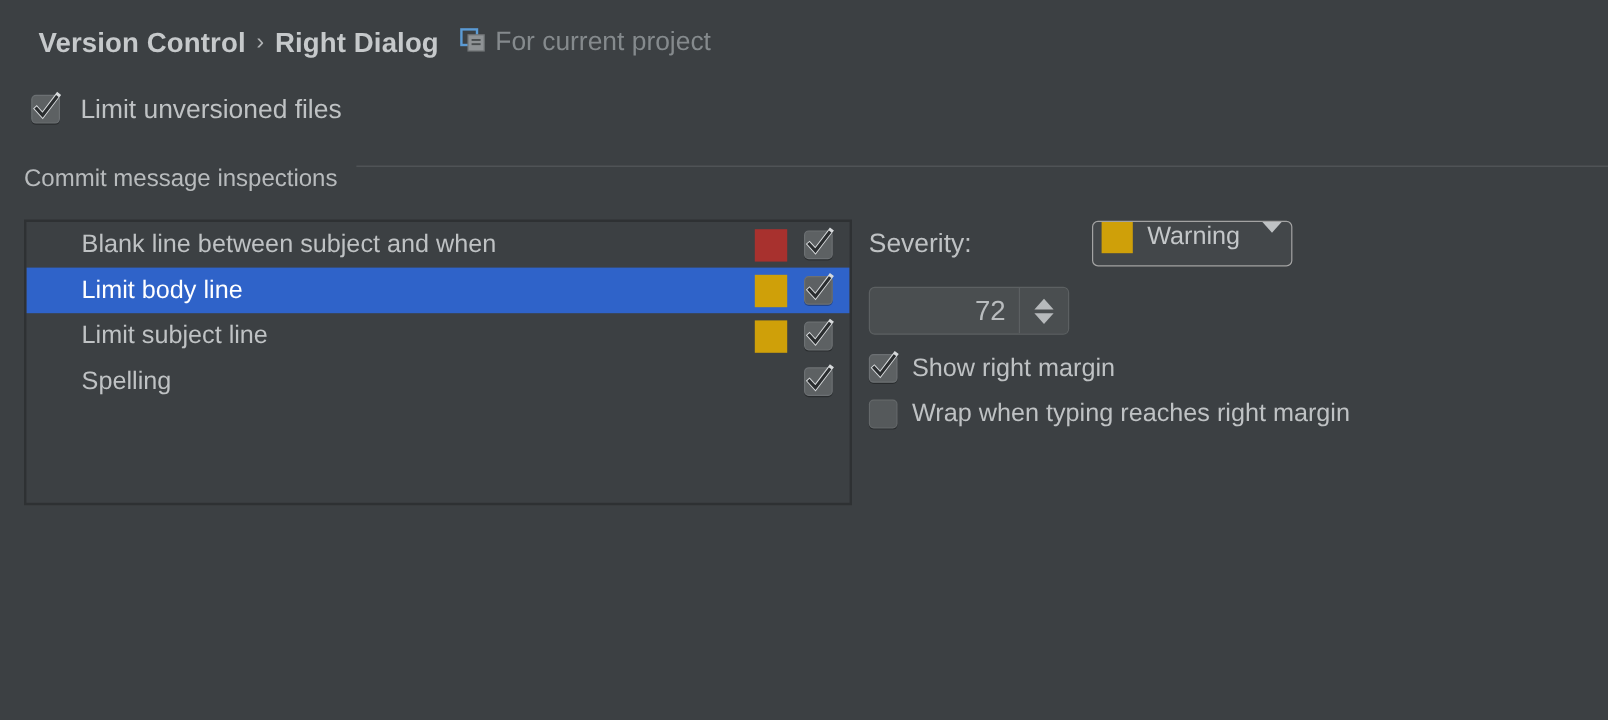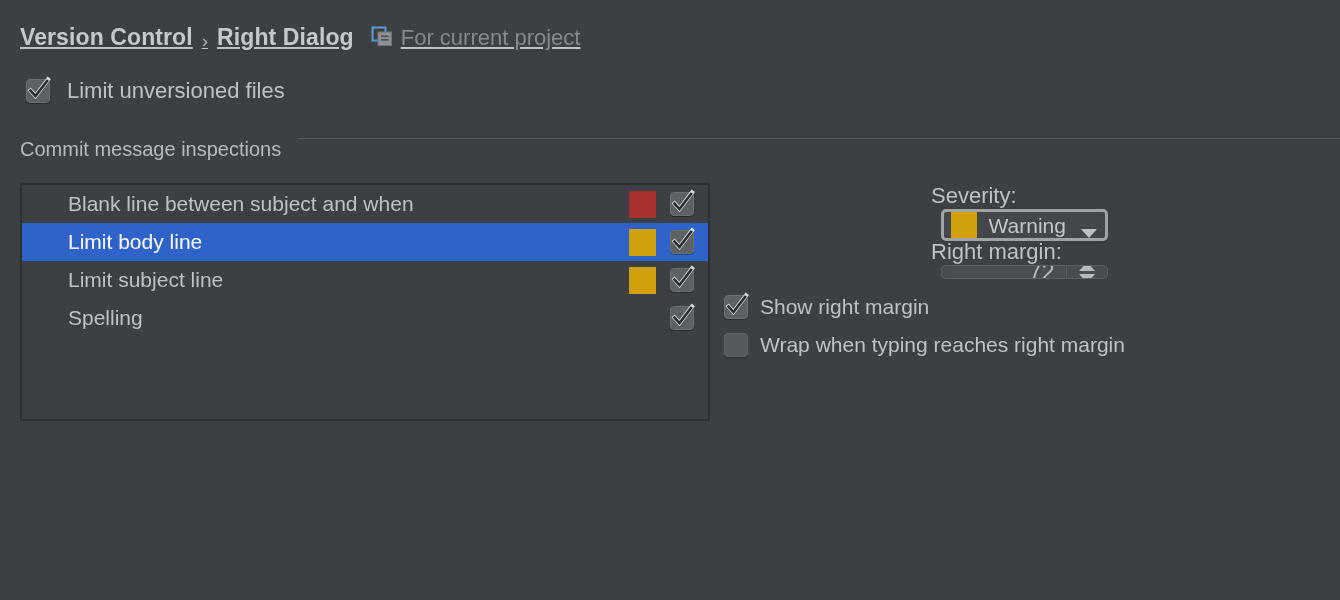--- a/index.html
+++ b/index.html
@@ -13,27 +13,26 @@
     font-family: "Liberation Sans", sans-serif;
     color: #bfc2c4;
     overflow: hidden;
     position: relative;
     -webkit-font-smoothing: antialiased;
   }
 
   
   #breadcrumb {
     position: absolute;
-    left: 20px;
+    left: 32px;
     top: 19px;
     display: flex;
-    align-items: flex-end;
+    align-items: center;
     height: 32px;
     white-space: nowrap;
-    text-decoration: underline;
   }
   .crumb {
     font-size: 23px;
     font-weight: bold;
     color: #c6c9cb;
     letter-spacing: 0.1px;
   }
   .crumb-sep {
     font-size: 19px;
     color: #b0b3b5;
@@ -161,39 +160,38 @@
     position: absolute;
     left: 724px;
     top: 183px;
     width: 600px;
   }
   .field-row {
     display: flex;
     align-items: center;
     height: 40px;
     margin-bottom: 16px;
-    flex-direction: column;
   }
   .field-label {
     font-size: 22px;
     color: #bfc2c4;
     width: 186px;
     flex: 0 0 auto;
   }
 
   
   #severity-combo {
     width: 167px;
     height: 38px;
     box-sizing: border-box;
-    border: 3px solid #a3a3a3;
+    border: 1px solid #a3a3a3;
     border-radius: 5px;
     background: #43474a;
     display: flex;
-    align-items: flex-end;
+    align-items: flex-start;
     padding: 0 8px 0 7px;
   }
   #severity-combo .combo-swatch {
     width: 26px;
     height: 26px;
     flex: 0 0 auto;
   }
   #severity-combo .combo-text {
     font-size: 21px;
     color: #c4c7c9;
@@ -356,21 +354,20 @@
   <div class="field-row">
     <span class="field-label">Severity:</span>
     <div id="severity-combo">
       <span class="combo-swatch" style="background:#cfa009"></span>
       <span class="combo-text">Warning</span>
       <span class="chevron-down"></span>
     </div>
   </div>
 
   <div class="field-row">
-    <span class="field-label">Right margin:</span>
     <div id="right-margin-spinner">
       <span id="right-margin-value">72</span>
       <span id="right-margin-buttons">
         <span class="spin-up"></span>
         <span class="spin-down"></span>
       </span>
     </div>
   </div>
 
   <div class="opt-row">

